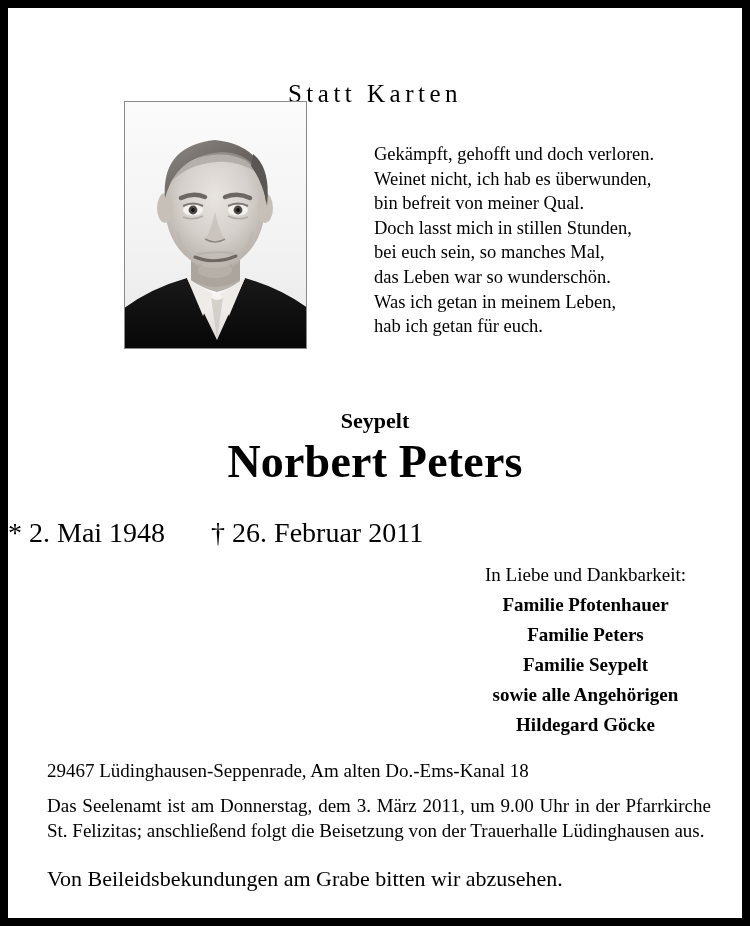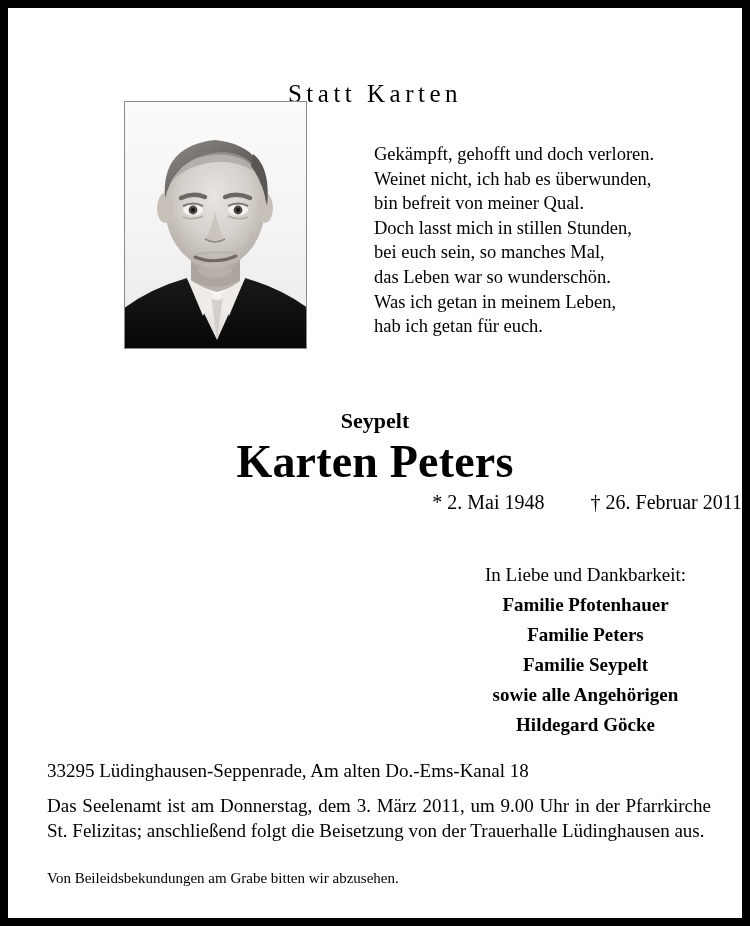--- a/index.html
+++ b/index.html
@@ -90,23 +90,23 @@
     text-align: center;
     font-size: 46px;
     font-weight: bold;
     letter-spacing: 0.2px;
     line-height: 52px;
   }
   .dates {
     position: absolute;
     left: 0;
     right: 0;
-    top: 483px;
-    text-align: right;
-    font-size: 20px;
+    top: 509px;
+    text-align: left;
+    font-size: 28px;
   }
   .dates .birth { margin-right: 46px; }
 
   
   .survivors {
     position: absolute;
     right: 56px;
     top: 552px;
     text-align: center;
     font-size: 19px;
@@ -130,21 +130,21 @@
     width: 664px;
     font-size: 19px;
     line-height: 24.5px;
     text-align: justify;
     text-justify: inter-word;
   }
   .closing {
     position: absolute;
     left: 39px;
     top: 858px;
-    font-size: 15px;
+    font-size: 22px;
     line-height: 25px;
   }
 </style>
 </head>
 <body>
 
 <div id="notice">
   <div id="inner">
 
     <div class="header-line">Statt Karten</div>
@@ -230,35 +230,35 @@
 Weinet nicht, ich hab es überwunden,
 bin befreit von meiner Qual.
 Doch lasst mich in stillen Stunden,
 bei euch sein, so manches Mal,
 das Leben war so wunderschön.
 Was ich getan in meinem Leben,
 hab ich getan für euch.</div>
 
     <div class="profession">Seypelt</div>
 
-    <div class="fullname">Karten Peters</div>
+    <div class="fullname">Norbert Peters</div>
 
     <div class="dates">
       <span class="birth">* 2. Mai 1948</span><span class="death">† 26. Februar 2011</span>
     </div>
 
     <div class="survivors">
       <div class="intro">In Liebe und Dankbarkeit:</div>
       <div class="person">Familie Pfotenhauer</div>
       <div class="person">Familie Peters</div>
       <div class="person">Familie Seypelt</div>
       <div class="person">sowie alle Angehörigen</div>
       <div class="person">Hildegard Göcke</div>
     </div>
 
-    <div class="address">33295 Lüdinghausen-Seppenrade, Am alten Do.-Ems-Kanal 18</div>
+    <div class="address">29467 Lüdinghausen-Seppenrade, Am alten Do.-Ems-Kanal 18</div>
 
     <div class="service">Das Seelenamt ist am Donnerstag, dem 3. März 2011, um 9.00 Uhr in der Pfarrkirche St. Felizitas; anschließend folgt die Beisetzung von der Trauerhalle Lüdinghausen aus.</div>
 
     <div class="closing">Von Beileidsbekundungen am Grabe bitten wir abzusehen.</div>
 
   </div>
 </div>
 
 </body></html>

